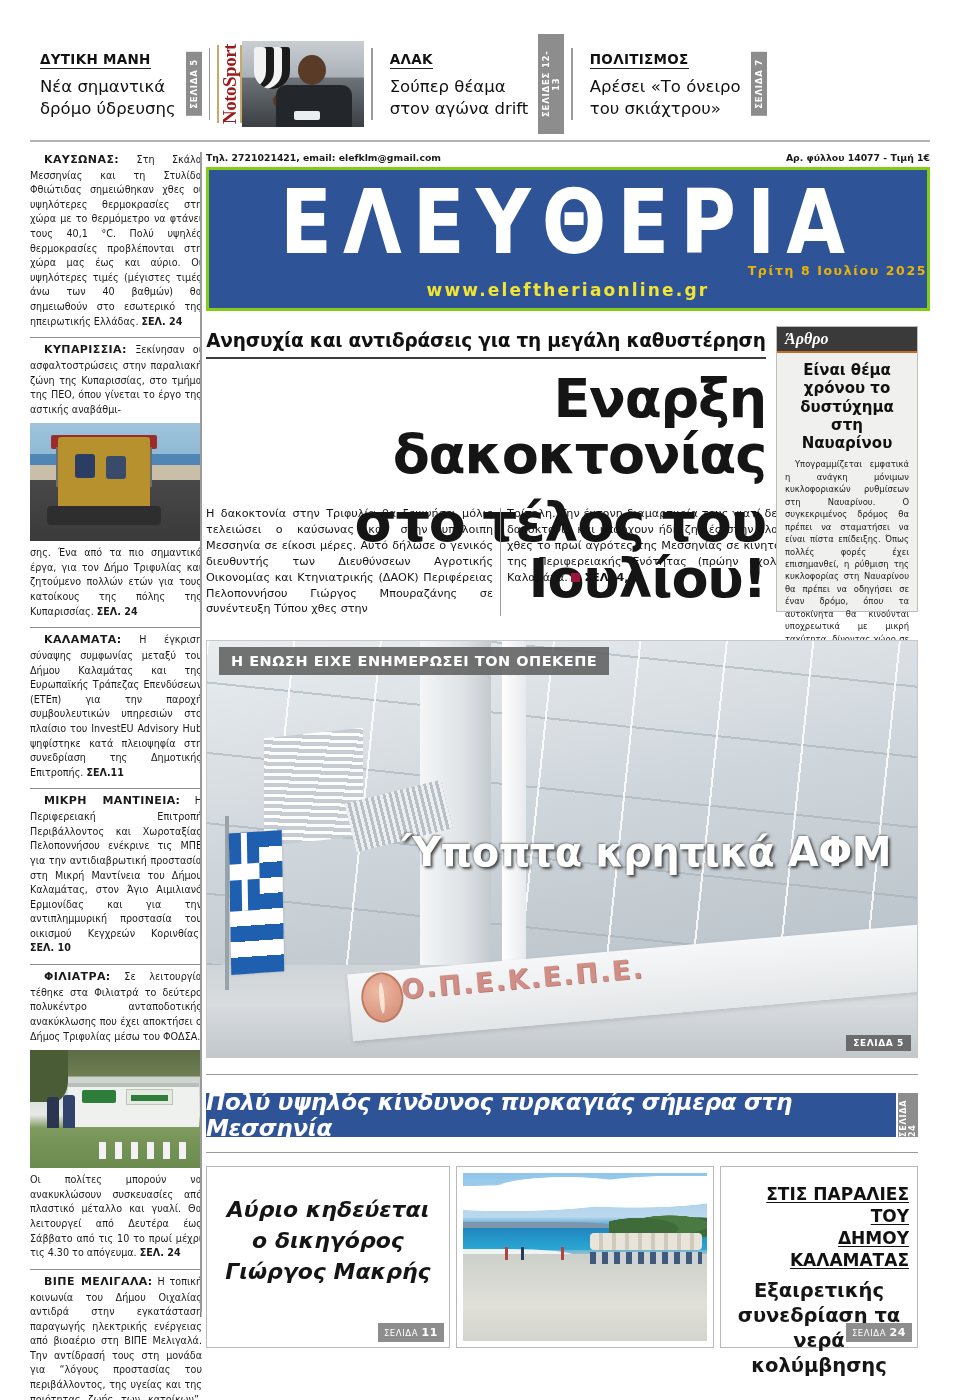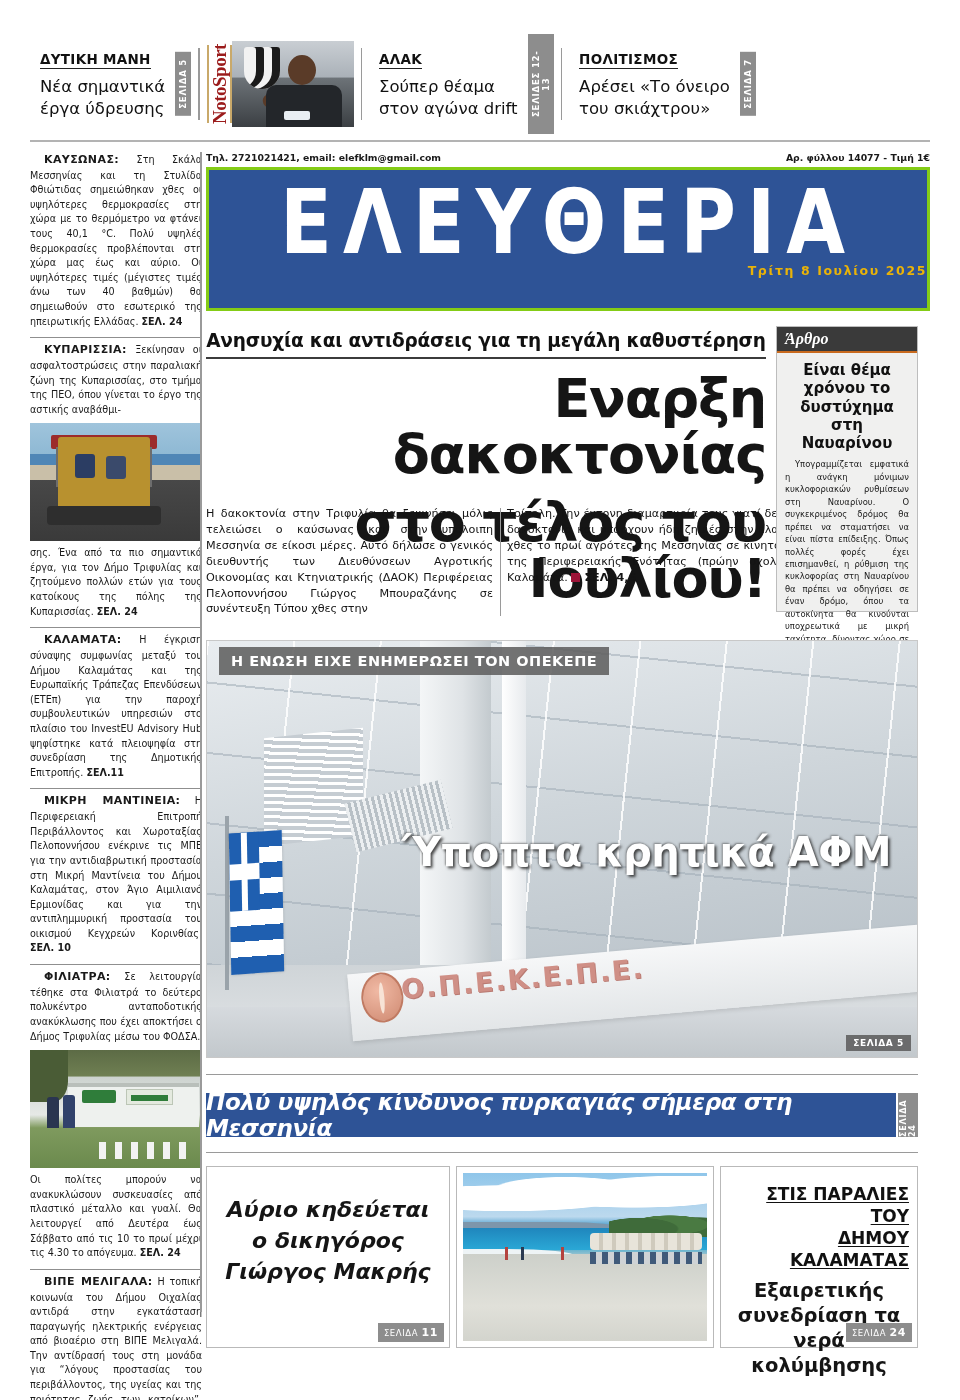--- a/index.html
+++ b/index.html
@@ -325,21 +325,21 @@
 <body>
 
 <div class="page">
 
   <div class="teaser-strip">
 
     <div class="teaser">
       <div class="teaser-txt">
         <div class="teaser-kicker">ΔΥΤΙΚΗ ΜΑΝΗ</div>
         <div class="teaser-head">Νέα σημαντικά</div>
-        <div class="teaser-head">έργα ύδρευσης</div>
+        <div class="teaser-head">δρόμο ύδρευσης</div>
       </div>
       <div class="pagetab">ΣΕΛΙΔΑ 5</div>
     </div>
 
     <div class="vrule"></div>
 
     <div class="teaser">
       <div class="notosport">NotoSport</div>
       <div class="teaser-photo">
         <div class="tp-crest"></div>
@@ -452,20 +452,21 @@
   <div class="sb-vrule"></div>
 
   <div class="masthead-wrap">
     <div class="mh-meta">
       <span>Τηλ. 2721021421, email: elefklm@gmail.com</span>
       <span>Αρ. φύλλου 14077 - Τιμή 1€</span>
     </div>
     <div class="mh-box">
       <div class="mh-title">ΕΛΕΥΘΕΡΙΑ</div>
       <div class="mh-date">Τρίτη 8 Ιουλίου 2025</div>
+      <div class="mh-url">www.eleftheriaonline.gr</div>
     </div>
   </div>
 
   <div class="lead">
     <div class="lead-kicker">Ανησυχία και αντιδράσεις για τη μεγάλη καθυστέρηση</div>
     <div class="lead-head">Εναρξη δακοκτονίας</div>
     <div class="lead-head">στο τέλος του Ιουλίου!</div>
   </div>
 
   <div class="lead-body">

